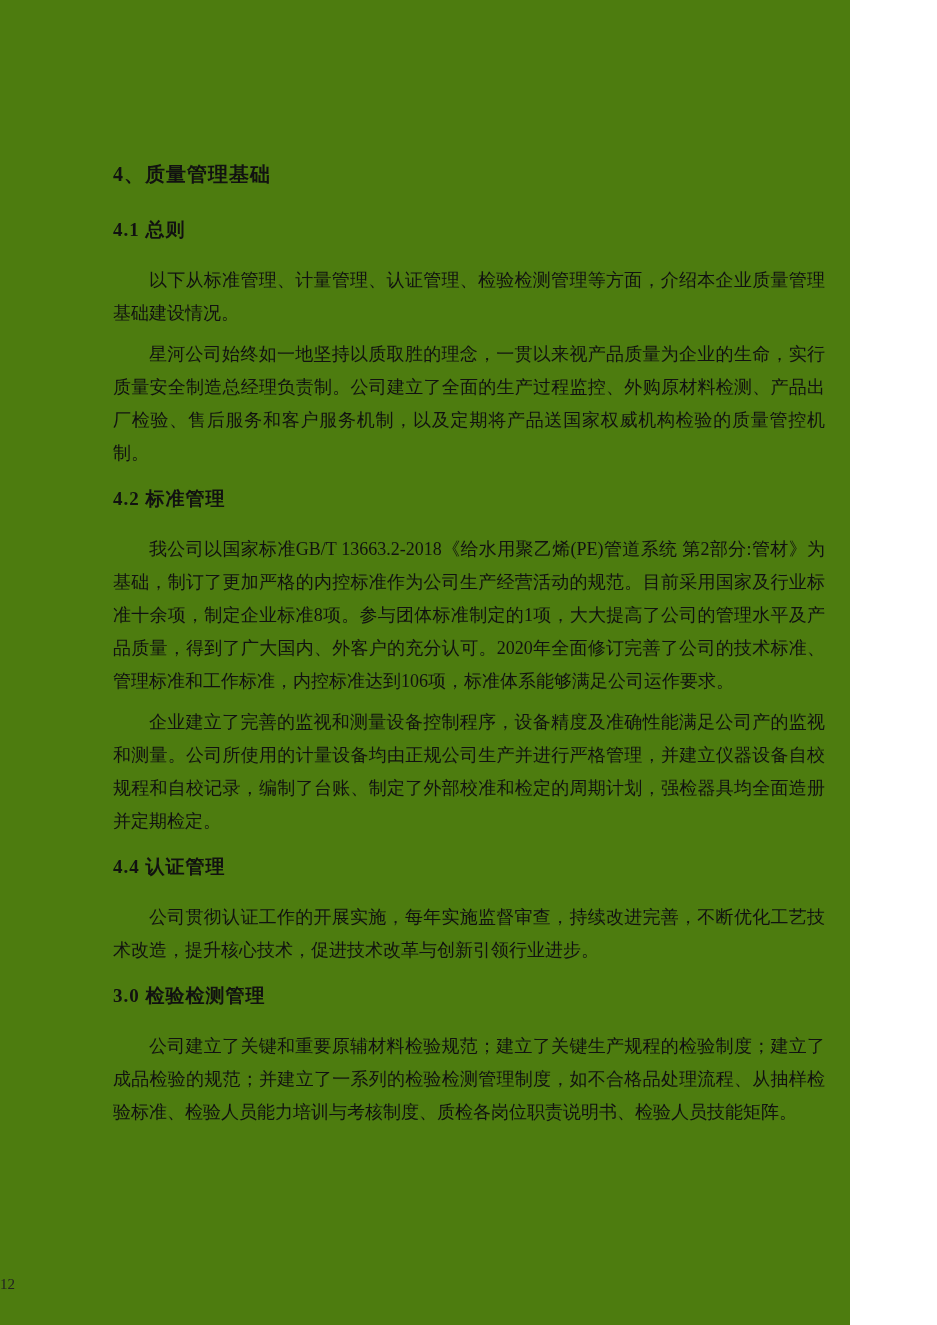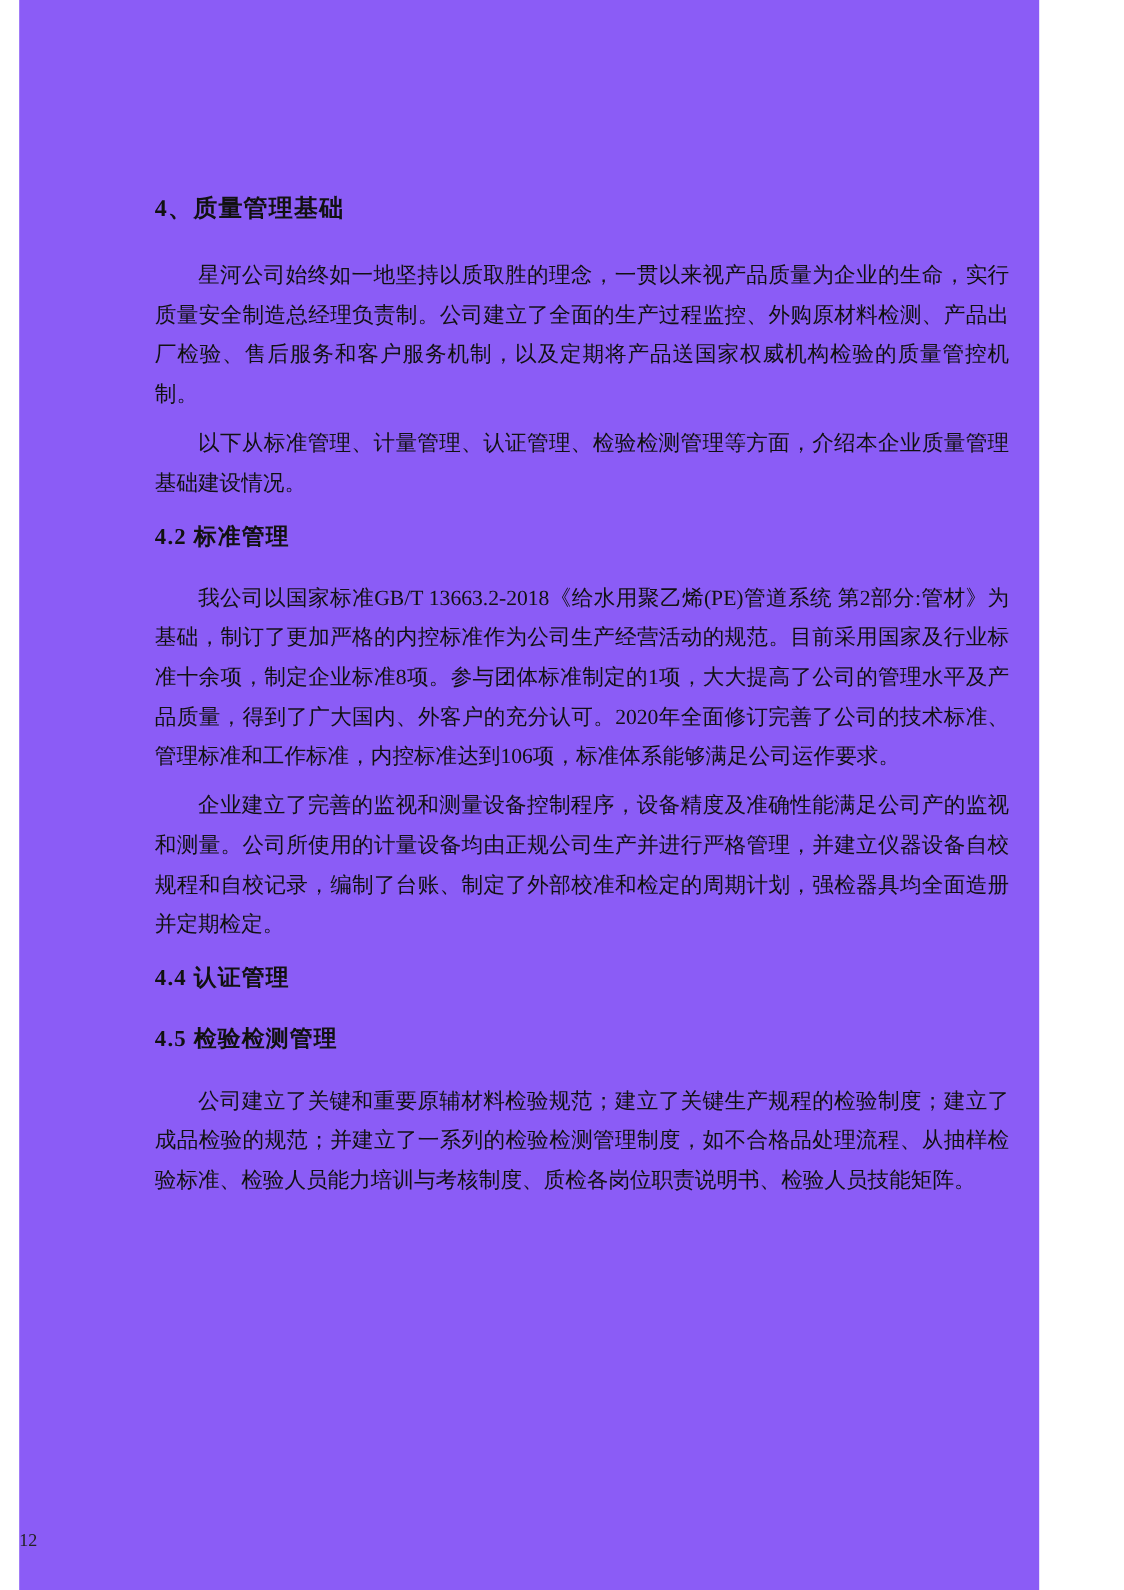--- a/index.html
+++ b/index.html
@@ -4,25 +4,24 @@
 <style>
   html, body {
     margin: 0;
     padding: 0;
     background: #ffffff;
   }
   .page {
     position: relative;
     width: 850px;
     height: 1325px;
-    background: #8b5cf6;
+    background: #4d7c0f;
     overflow: hidden;
     font-family: "Liberation Serif", "DejaVu Serif", serif;
     color: #111111;
-    margin-left: 16px;
   }
   .content {
     position: absolute;
     left: 113px;
     top: 158px;
     width: 712px;
   }
   .content h1 {
     font-size: 20px;
     line-height: 33px;
@@ -61,25 +60,27 @@
     color: #222222;
   }
 </style>
 </head>
 <body>
 
 <div class="page">
   <main class="content" id="document-content">
 
   <h1>4、质量管理基础</h1>
+      <h2>4.1 总则</h2>
+      <p>以下从标准管理、计量管理、认证管理、检验检测管理等方面，介绍本企业质量管理基础建设情况。</p>
       <p>星河公司始终如一地坚持以质取胜的理念，一贯以来视产品质量为企业的生命，实行质量安全制造总经理负责制。公司建立了全面的生产过程监控、外购原材料检测、产品出厂检验、售后服务和客户服务机制，以及定期将产品送国家权威机构检验的质量管控机制。</p>
-      <p>以下从标准管理、计量管理、认证管理、检验检测管理等方面，介绍本企业质量管理基础建设情况。</p>
       <h2>4.2 标准管理</h2>
       <p>我公司以国家标准GB/T 13663.2-2018《给水用聚乙烯(PE)管道系统 第2部分:管材》为基础，制订了更加严格的内控标准作为公司生产经营活动的规范。目前采用国家及行业标准十余项，制定企业标准8项。参与团体标准制定的1项，大大提高了公司的管理水平及产品质量，得到了广大国内、外客户的充分认可。2020年全面修订完善了公司的技术标准、管理标准和工作标准，内控标准达到106项，标准体系能够满足公司运作要求。</p>
       <p>企业建立了完善的监视和测量设备控制程序，设备精度及准确性能满足公司产的监视和测量。公司所使用的计量设备均由正规公司生产并进行严格管理，并建立仪器设备自校规程和自校记录，编制了台账、制定了外部校准和检定的周期计划，强检器具均全面造册并定期检定。</p>
       <h2>4.4 认证管理</h2>
-      <h2>4.5 检验检测管理</h2>
+      <p>公司贯彻认证工作的开展实施，每年实施监督审查，持续改进完善，不断优化工艺技术改造，提升核心技术，促进技术改革与创新引领行业进步。</p>
+      <h2>3.0 检验检测管理</h2>
       <p>公司建立了关键和重要原辅材料检验规范；建立了关键生产规程的检验制度；建立了成品检验的规范；并建立了一系列的检验检测管理制度，如不合格品处理流程、从抽样检验标准、检验人员能力培训与考核制度、质检各岗位职责说明书、检验人员技能矩阵。</p>
     </main>
   <div class="page-footer">
     <span>12</span>
   </div>
 </div>
 
 </body></html>

